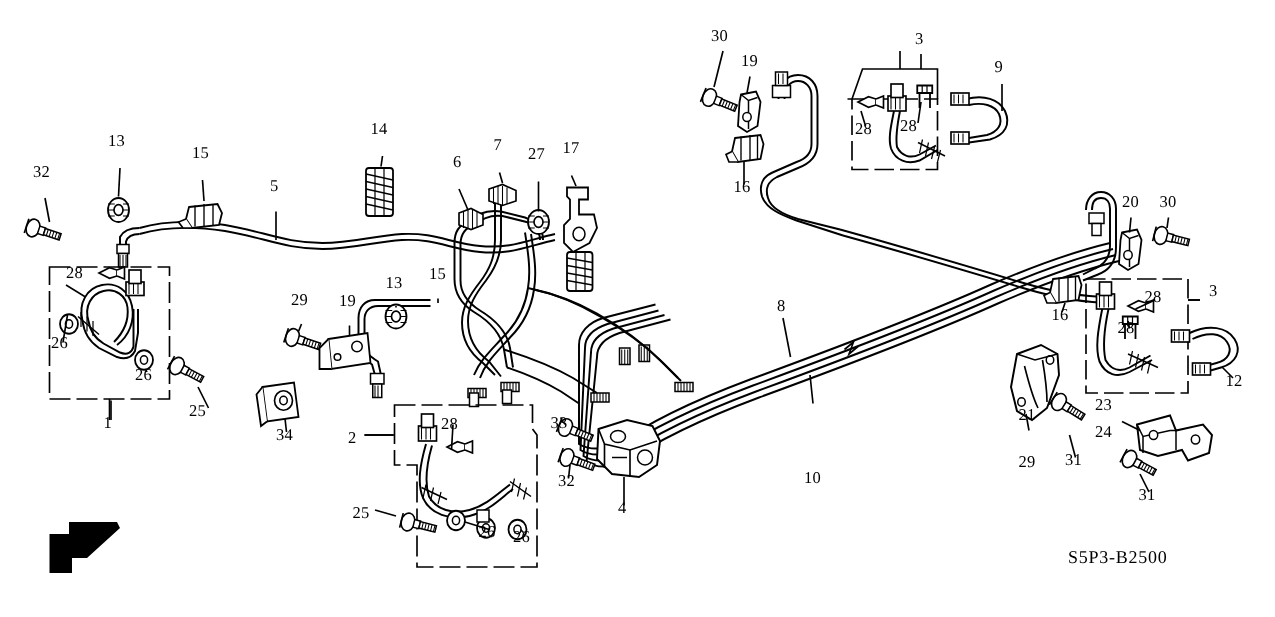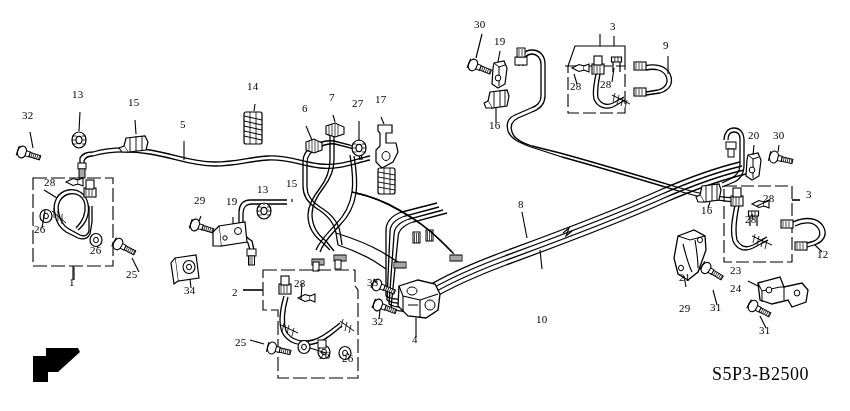--- a/index.html
+++ b/index.html
@@ -29,21 +29,21 @@
     color: #000000;
     line-height: 1;
     white-space: nowrap;
     letter-spacing: 0.2px;
   }
   #part-code {
     position: absolute;
     left: 712px;
     top: 364px;
     font-family: "Liberation Serif", serif;
-    font-size: 18px;
+    font-size: 12px;
     color: #000000;
     letter-spacing: 0.5px;
     white-space: nowrap;
   }
 </style>
 </head>
 <body>
 
 <div id="diagram-root">
 

